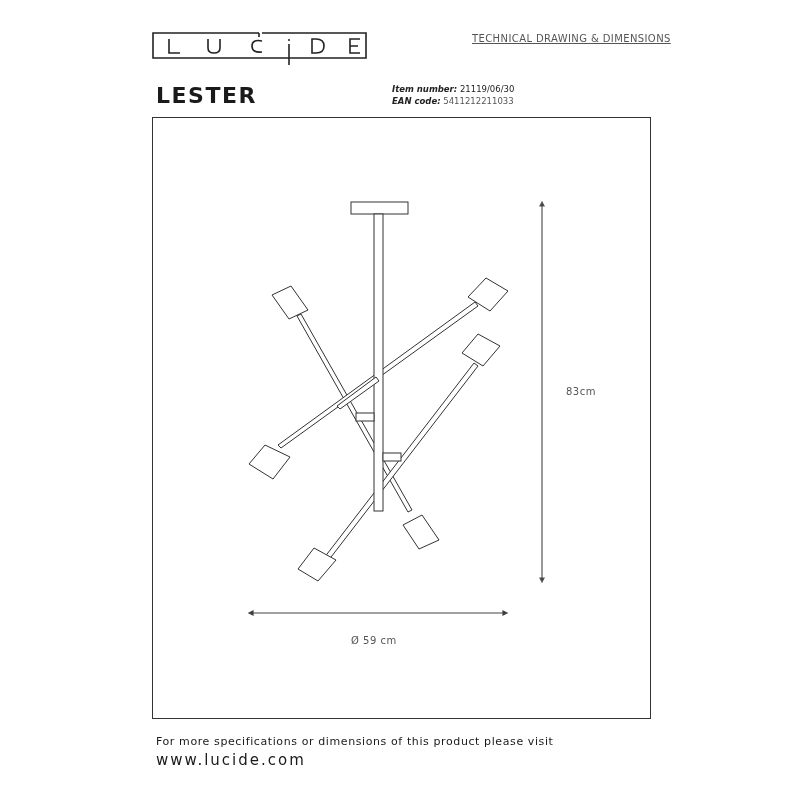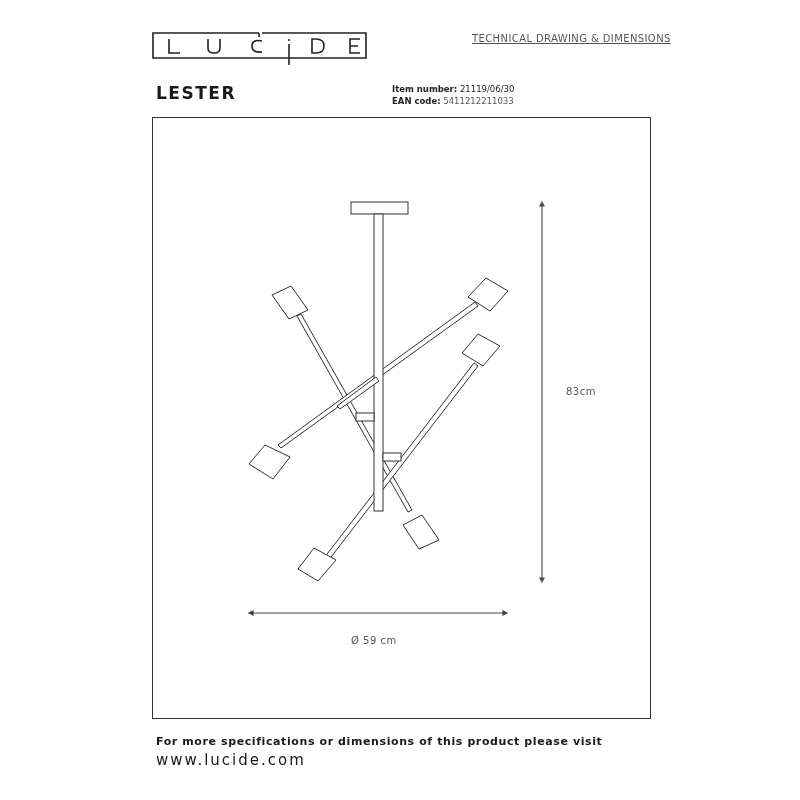--- a/index.html
+++ b/index.html
@@ -1,28 +1,28 @@
 <!DOCTYPE html>
 <html><head>
 <meta charset="utf-8">
 <style>
   html, body { margin:0; padding:0; background:#ffffff; }
   body { width:800px; height:800px; position:relative; overflow:hidden; font-family:"DejaVu Sans", sans-serif; color:#222; }
   .logo { position:absolute; left:152px; top:32px; width:214px; height:32px; }
   .logo svg { display:block; }
   .doc-type { position:absolute; left:472px; top:33px; font-size:10px; letter-spacing:0.4px; color:#555;text-decoration:underline; }
-  .product-name { position:absolute; left:156px; top:83px; font-size:17px; font-weight:bold; letter-spacing:1.5px; color:#1a1a1a; }
+  .product-name { position:absolute; left:156px; top:83px; font-size:22px; font-weight:bold; letter-spacing:1.5px; color:#1a1a1a; }
   .meta { position:absolute; left:392px; top:83px; font-size:8.5px; line-height:12px; color:#222; }
-  .meta .k { font-weight:bold; }
+  .meta .k { font-weight:bold;font-style:italic; }
   .meta .v-bold { font-weight:normal; }
   .meta .v { color:#555;margin-top:36px; }
   .frame { position:absolute; left:152px; top:117px; width:499px; height:602px; border:1.5px solid #333; box-sizing:border-box; }
   .drawing { position:absolute; left:0; top:0; width:800px; height:800px; pointer-events:none; }
   .dim-label { position:absolute; font-size:10px; color:#555; letter-spacing:0.5px; }
-  .footer-line1 { position:absolute; left:156px; top:735px; font-size:11px; font-weight:bold; letter-spacing:0.6px; color:#1a1a1a; }
+  .footer-line1 { position:absolute; left:156px; top:735px; font-size:11px; font-weight:normal; letter-spacing:0.6px; color:#1a1a1a; }
   .footer-url { position:absolute; left:156px; top:751px; font-size:15px; font-weight:normal; letter-spacing:2px; color:#1a1a1a; text-decoration:none; }
 </style>
 </head>
 <body>
 
 <div class="logo">
   <svg width="216" height="34" viewBox="0 0 216 34">
 
     <path d="M110 1 H214 V26 H87 M87 26 H1 V1 H107" fill="none" stroke="#222" stroke-width="1.6"></path>
     <path d="M107 1 V5" stroke="#222" stroke-width="1.6"></path>

